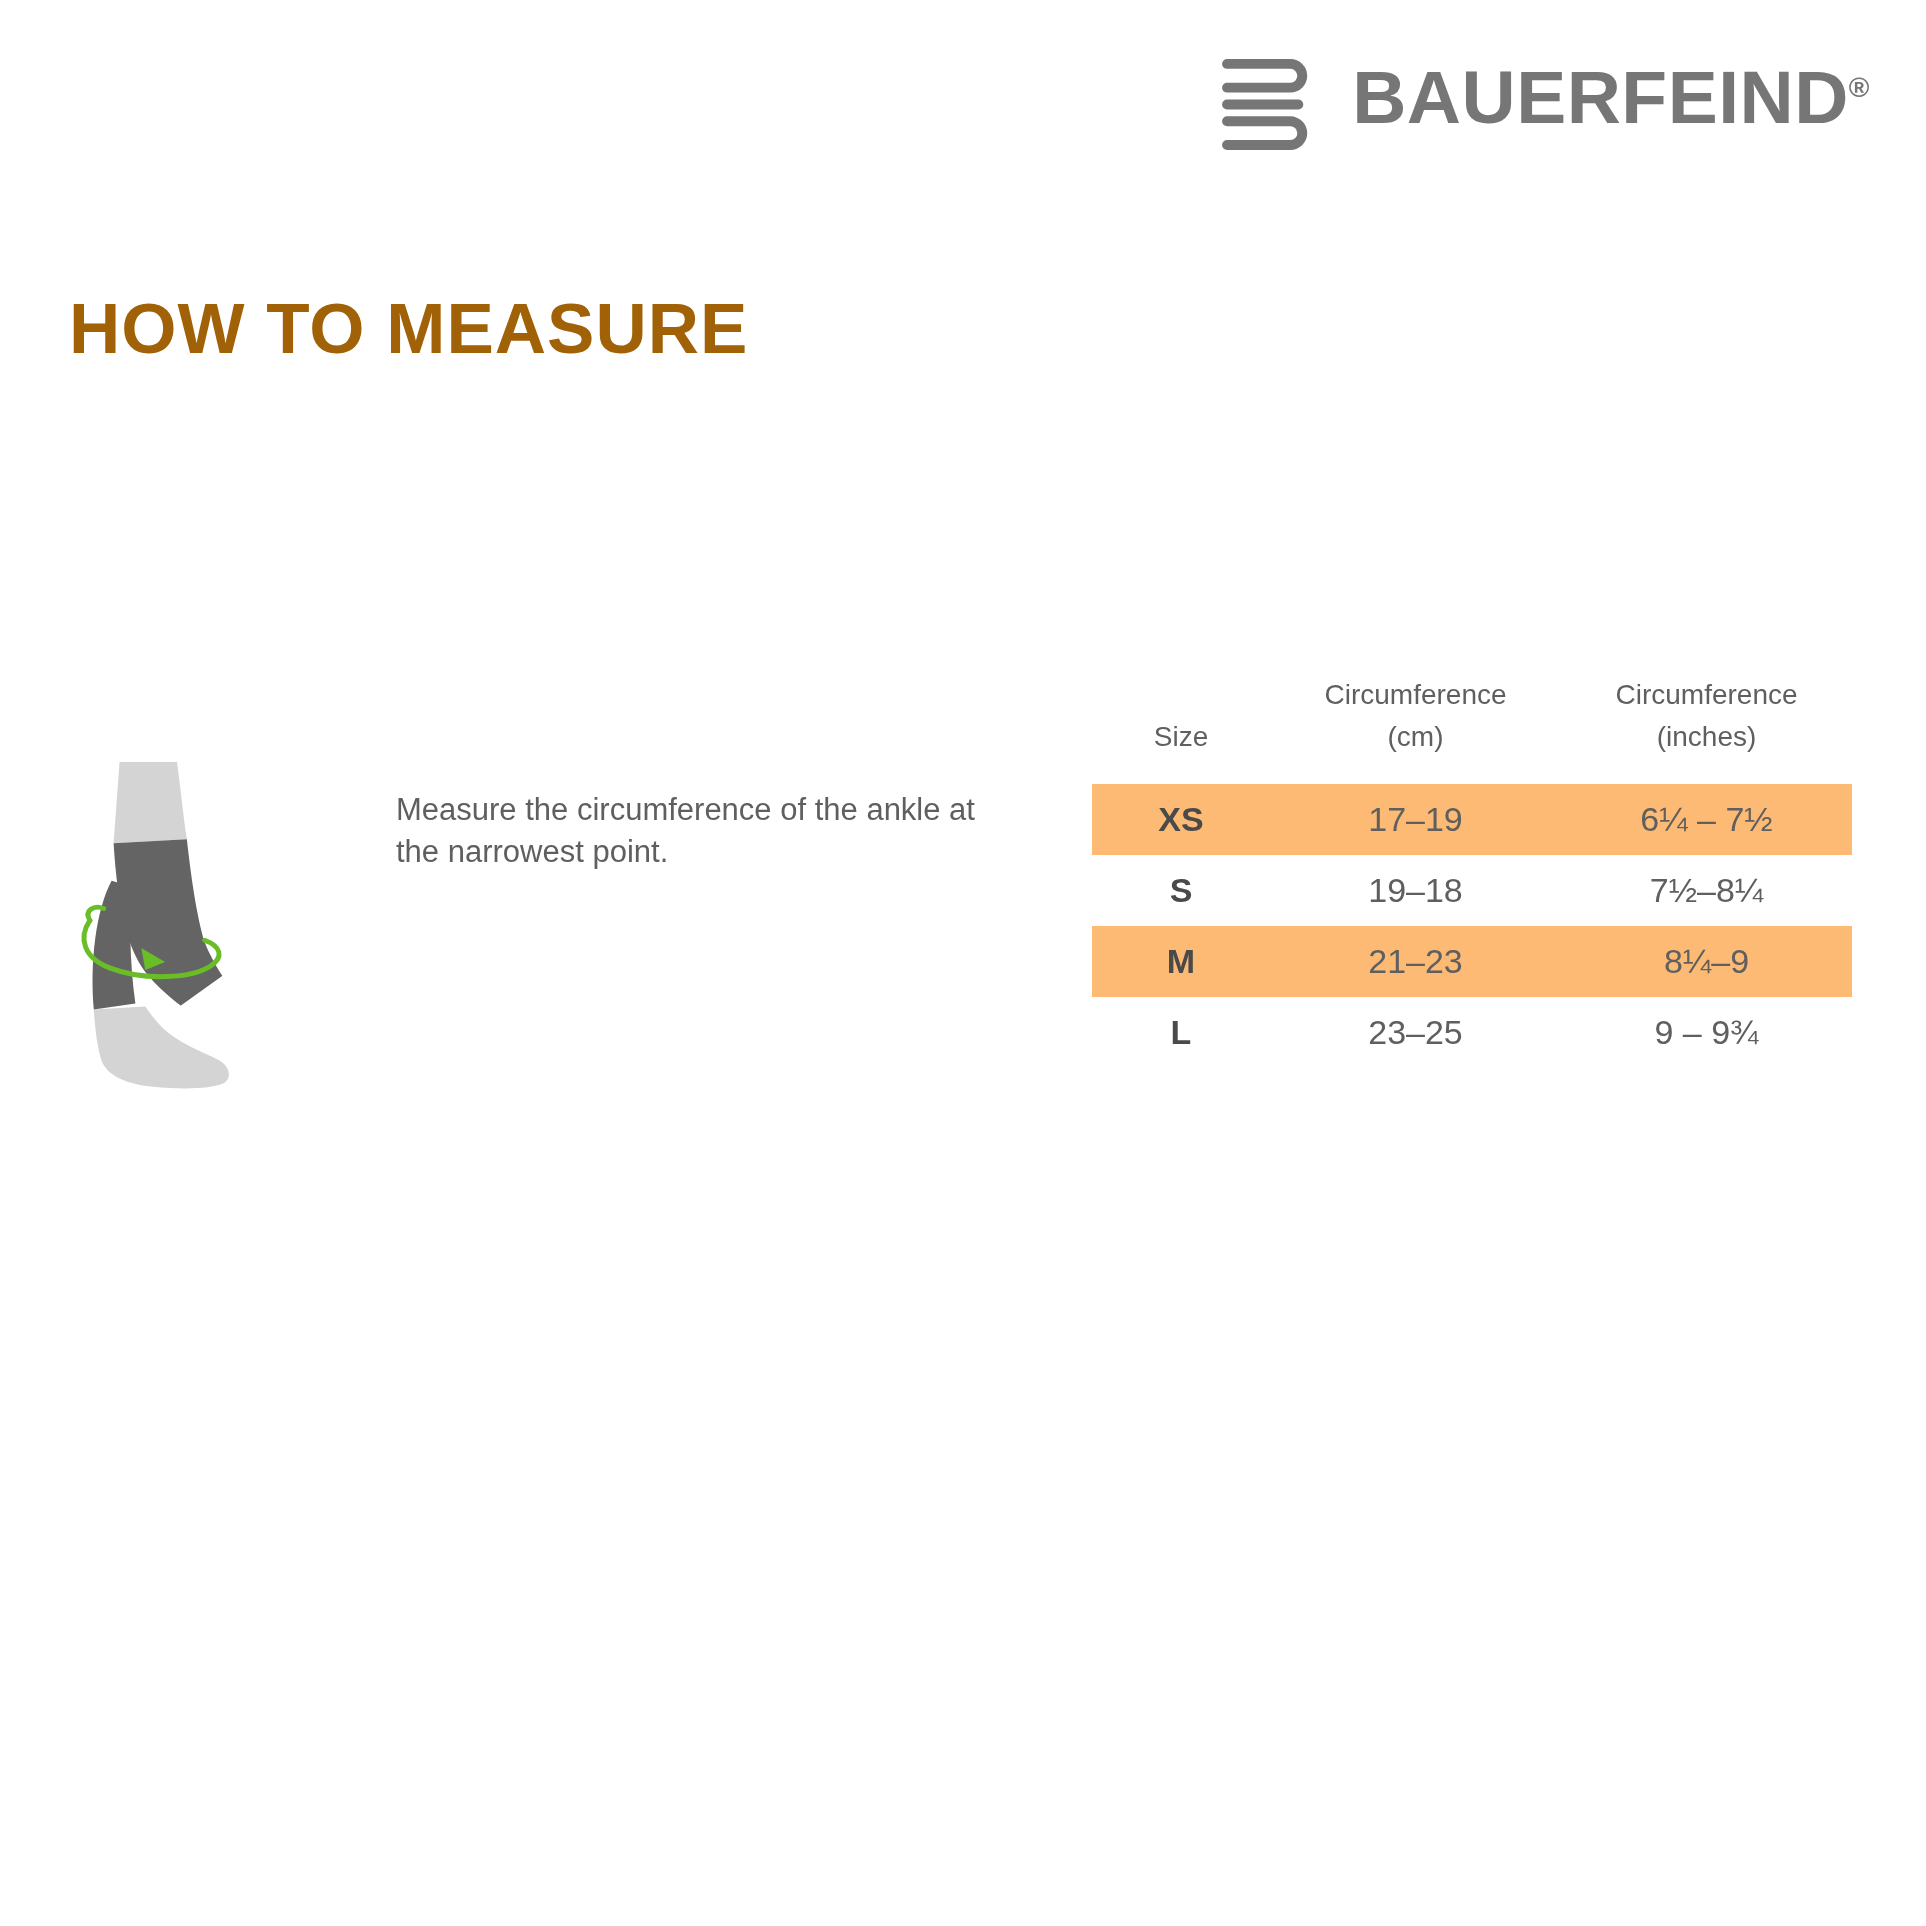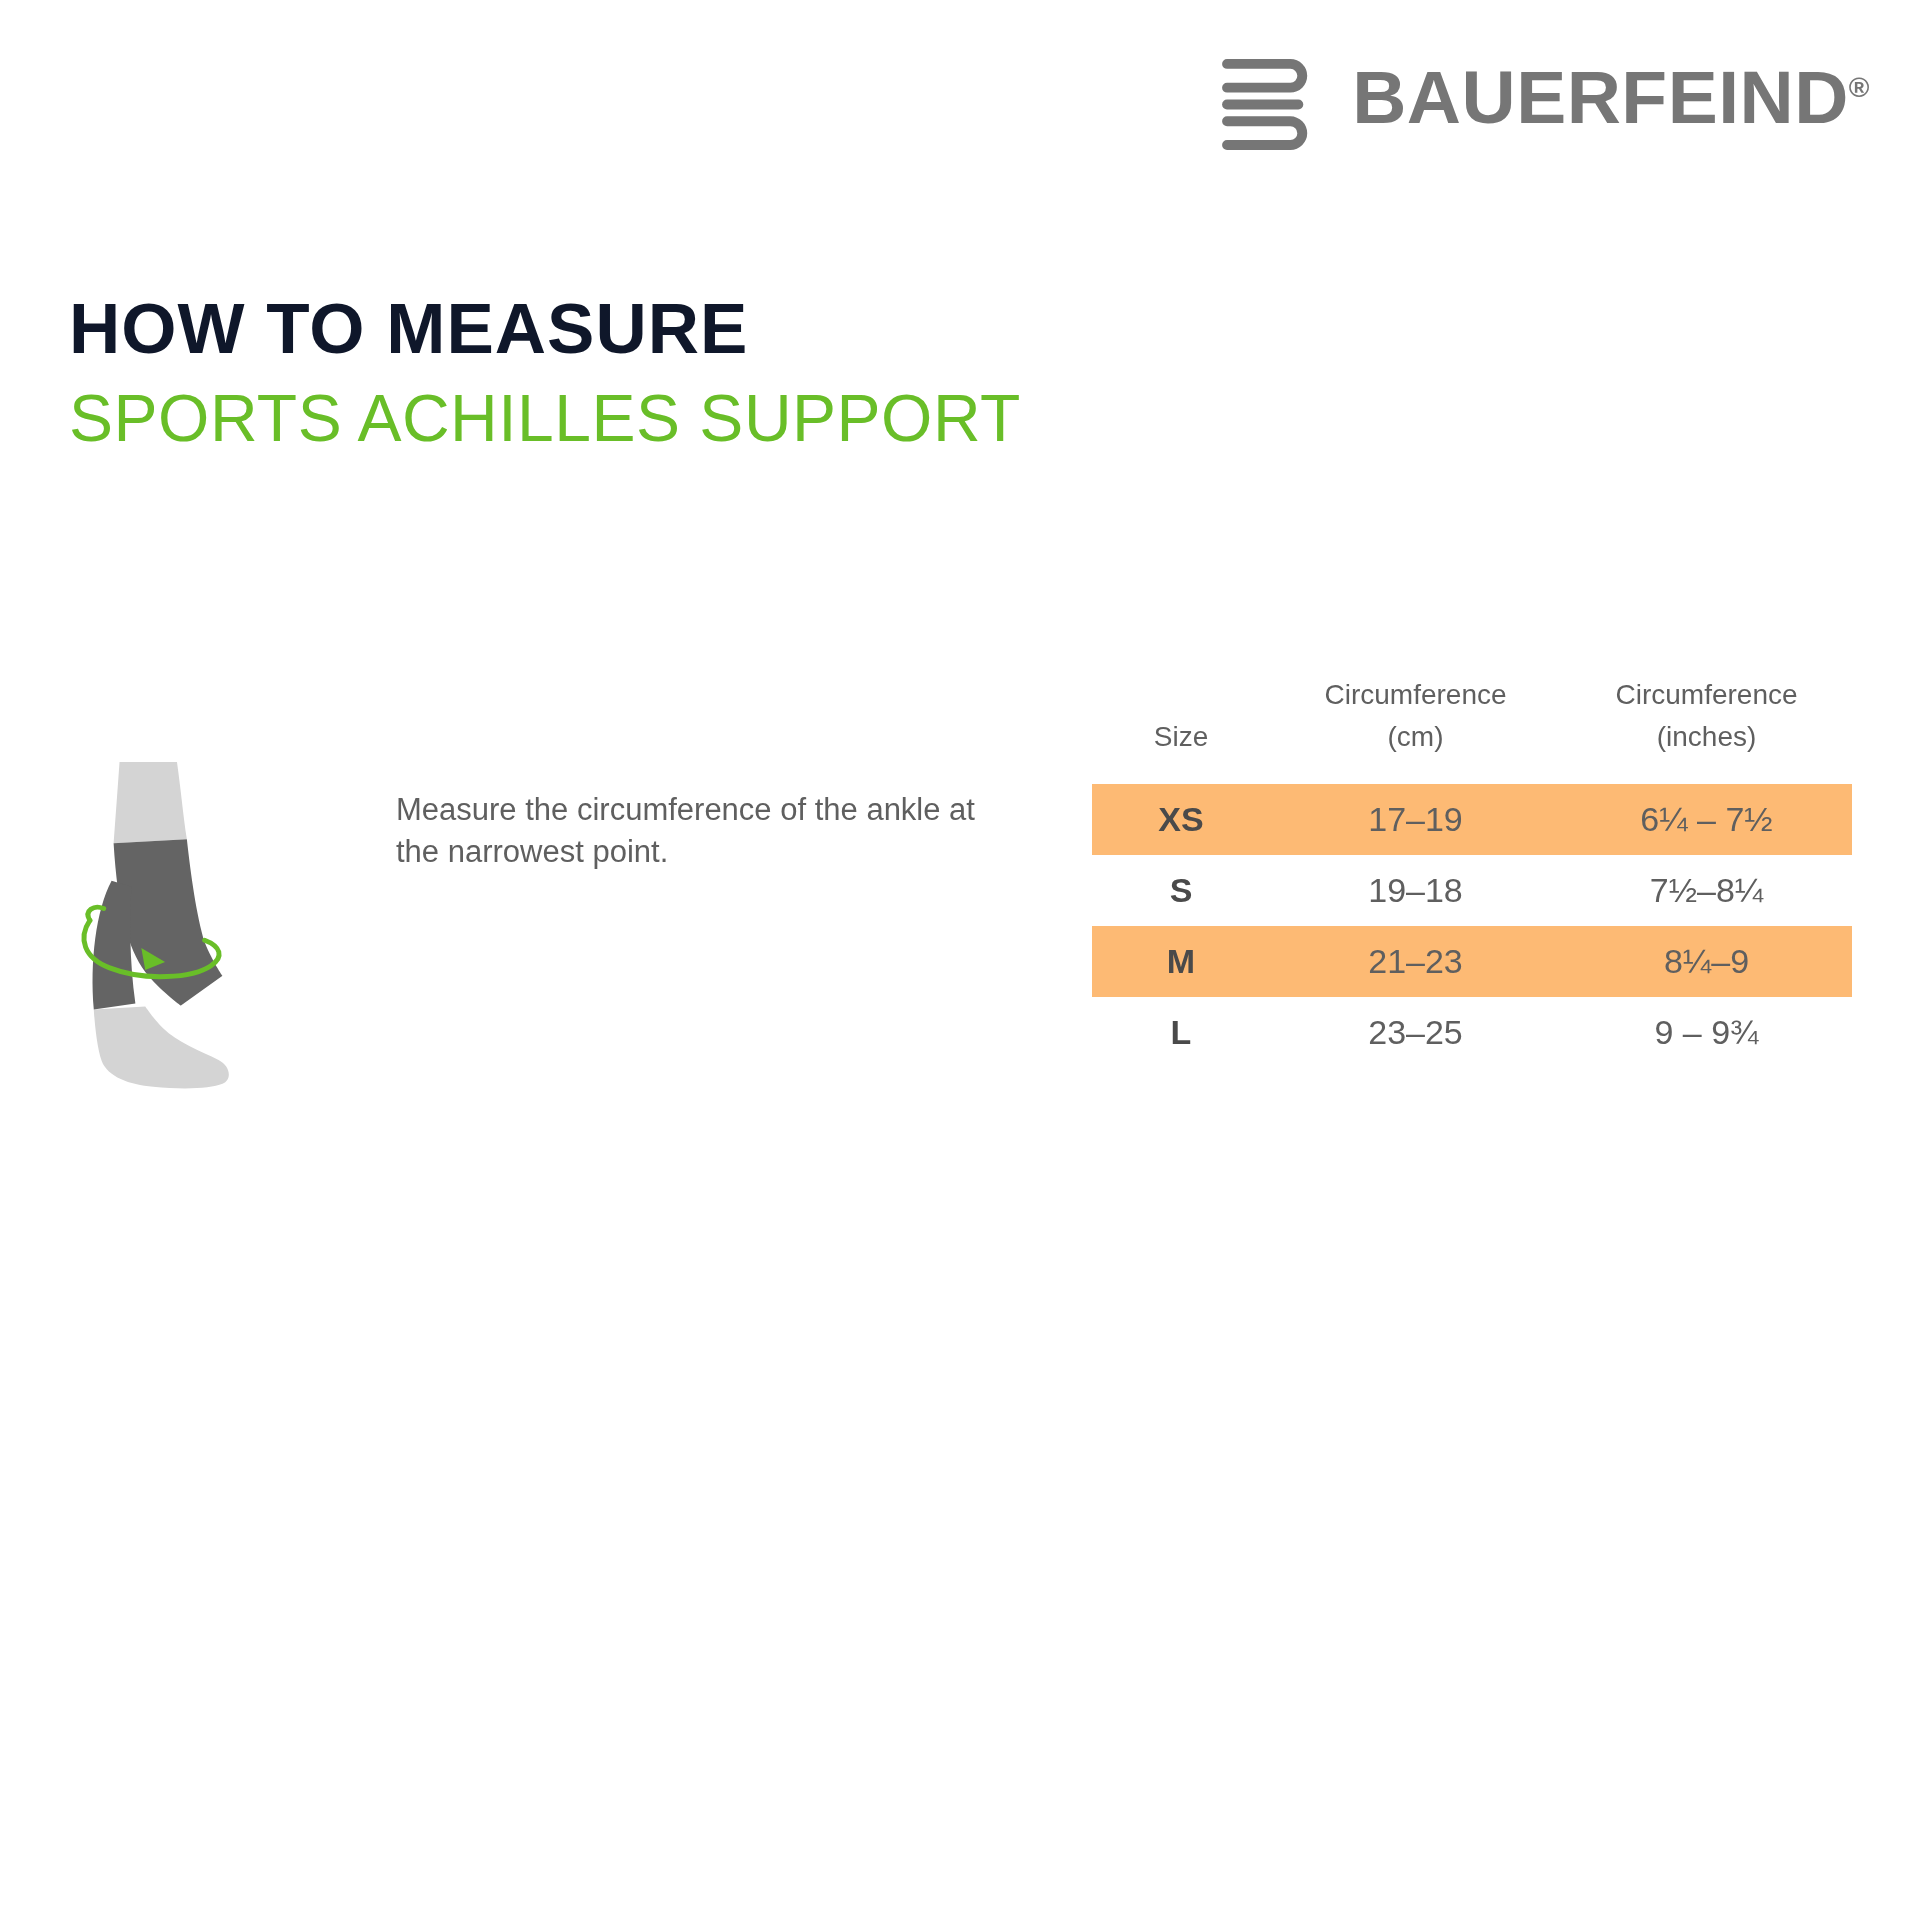--- a/index.html
+++ b/index.html
@@ -48,21 +48,21 @@
 
   
   .heading-block {
     position: absolute;
     left: 69px;
     top: 287px;
   }
   .heading-main {
     font-size: 71px;
     font-weight: bold;
-    color: #0f172a;
+    color: #a16207;
     letter-spacing: 1px;
     line-height: 83px;
     margin: 0;
   }
   .heading-sub {
     font-size: 66px;
     font-weight: normal;
     color: #69be28;
     letter-spacing: 0.5px;
     line-height: 81px;
@@ -137,21 +137,20 @@
       <path d="M6,5 H70 a17,17 0 0 1 0,34 H6 a5,5 0 0 1 0,-10 H70 a7,7 0 0 0 0,-14 H6 a5,5 0 0 1 0,-10 Z"></path>
       <path d="M6,46 H78 a5,5 0 0 1 0,10 H6 a5,5 0 0 1 0,-10 Z"></path>
       <path d="M6,63 H70 a17,17 0 0 1 0,34 H6 a5,5 0 0 1 0,-10 H70 a7,7 0 0 0 0,-14 H6 a5,5 0 0 1 0,-10 Z"></path>
     </g>
   </svg>
   <div class="logo-text"><span>BAUERFEIND</span><span class="logo-reg">®</span></div>
 </div>
 
 <div class="heading-block">
   <h1 class="heading-main">HOW TO MEASURE</h1>
-  <h2 class="heading-sub">SPORTS ACHILLES SUPPORT</h2>
 </div>
 
 <svg class="illustration" viewBox="0 0 240 400">
 
   <g>
     <path fill="#d4d4d4" d="M66,0 h58 c4,28 6,52 10,78 l-74,4 c2,-26 4,-54 6,-82 z"></path>
     <path fill="#d4d4d4" d="M40,250 c0,0 2,36 8,52 c6,16 28,24 52,26 c30,3 58,2 70,-3 c10,-4 8,-18 -4,-24 c-18,-9 -42,-18 -56,-32 c-10,-10 -18,-22 -18,-22 z"></path>
   </g>
 
   <g>

